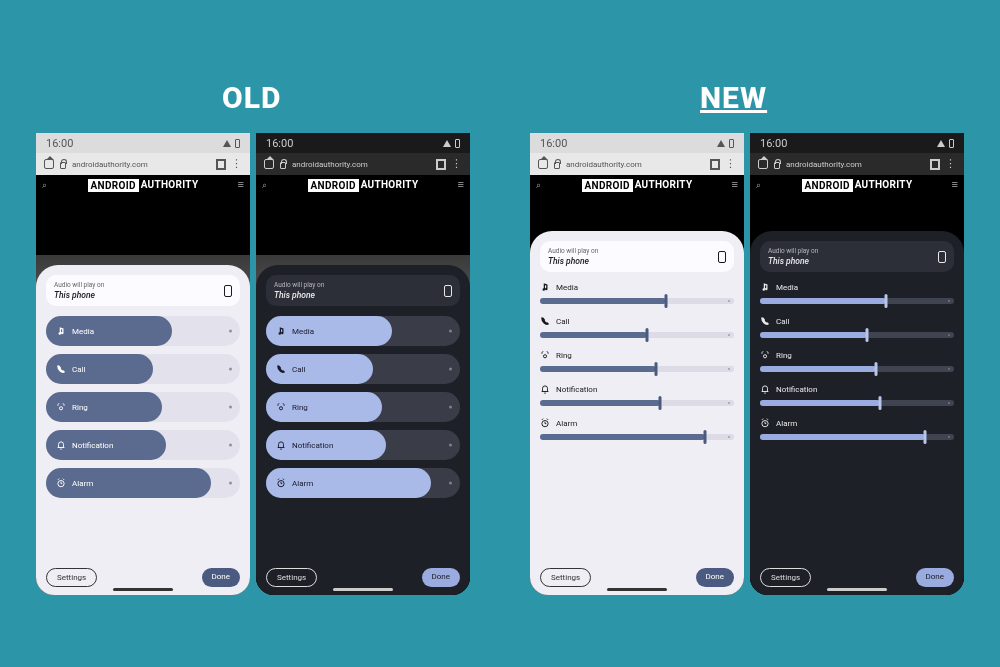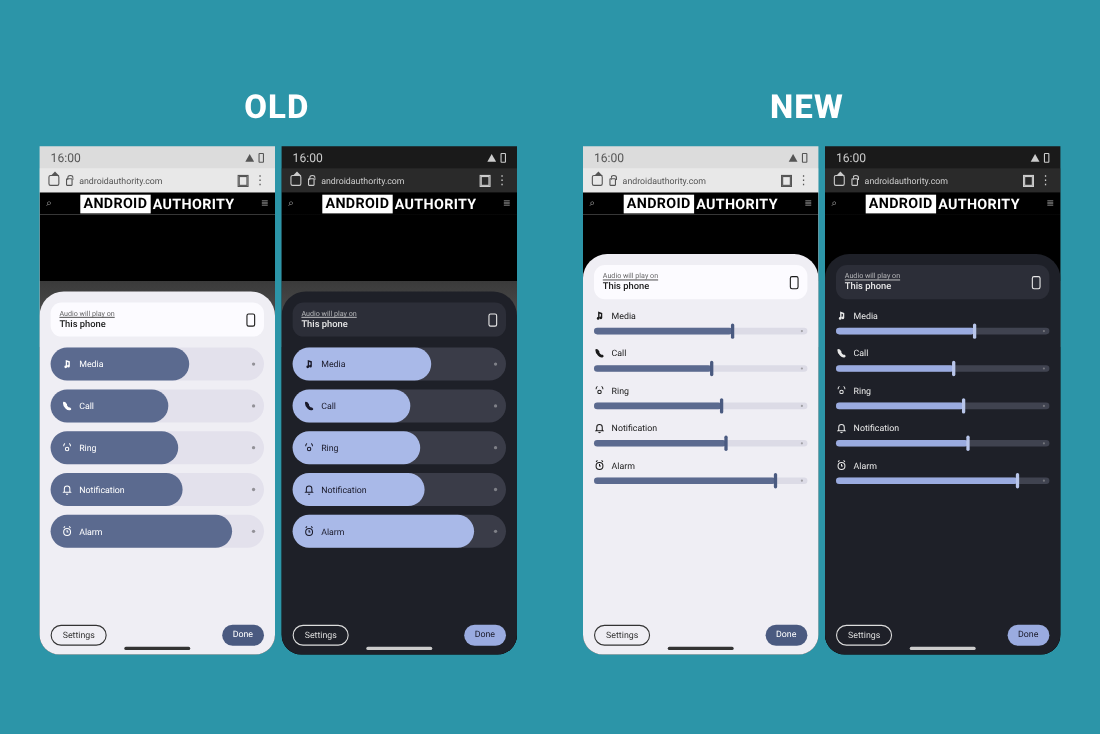--- a/index.html
+++ b/index.html
@@ -24,21 +24,21 @@
   }
   .group-label {
     position: absolute;
     top: 80px;
     font-size: 30px;
     font-weight: 800;
     color: #ffffff;
     letter-spacing: 1px;
   }
   .label-old { left: 222px; }
-  .label-new { left: 700px; }
+  .label-new { left: 700px; text-decoration: underline; }
   .phones {
     display: flex;
     gap: 6px;
     margin-top: 48px;
   }
   .phone {
     width: 214px;
     height: 462px;
     border-radius: 0 0 18px 18px;
     position: relative;
@@ -83,21 +83,21 @@
     height: 20px;
     background: #000;
     display:flex;
     align-items:center;
     justify-content:center;
     position:relative;
     padding: 0 6px;
   }
   .site-banner .mag { position:absolute;left:6px;color:#aaa;font-size:9px;}
   .site-banner .ham { position:absolute;right:6px;color:#aaa;font-size:11px;line-height:0.6;}
-  .aa-logo { display:flex;align-items:flex-end;gap:2px;color:#fff;font-size:13px;font-weight:700;letter-spacing:0.3px;}
+  .aa-logo { display:flex;align-items:flex-start;gap:2px;color:#fff;font-size:10px;font-weight:700;letter-spacing:0.3px;}
   .aa-box { background:#fff;color:#000;padding:1px 3px;}
   .content-bg {
     flex:1;
     background: linear-gradient(#000 0%, #000 15%, #3a3a3a 15%, #5a5a5a 30%, #000 30%);
     position:relative;
   }
   .overlay {
     position:absolute;
     bottom:0;left:0;right:0;
   }
@@ -112,22 +112,22 @@
   .audio-chip {
     border-radius: 10px;
     padding: 6px 8px;
     display:flex;
     justify-content:space-between;
     align-items:center;
     margin-bottom: 10px;
   }
   .phone.light .audio-chip { background:#fcfbff;}
   .phone.dark .audio-chip { background:#2c2e38;}
-  .audio-label { font-size:6.5px; opacity:0.7; margin-bottom:1px;text-decoration:underline;}
-  .audio-device { font-size:8.5px; font-weight:500;}
+  .audio-label { font-size:6.5px; opacity:0.7; margin-bottom:1px;}
+  .audio-device { font-size:8.5px; font-weight:500;font-style:italic;}
   .device-icon { width:8px;height:12px;border:1.2px solid currentColor;border-radius:2px;}
 
   
   .old-row {
     height: 30px;
     border-radius: 15px;
     margin-bottom: 8px;
     position: relative;
     display:flex;
     align-items:center;

